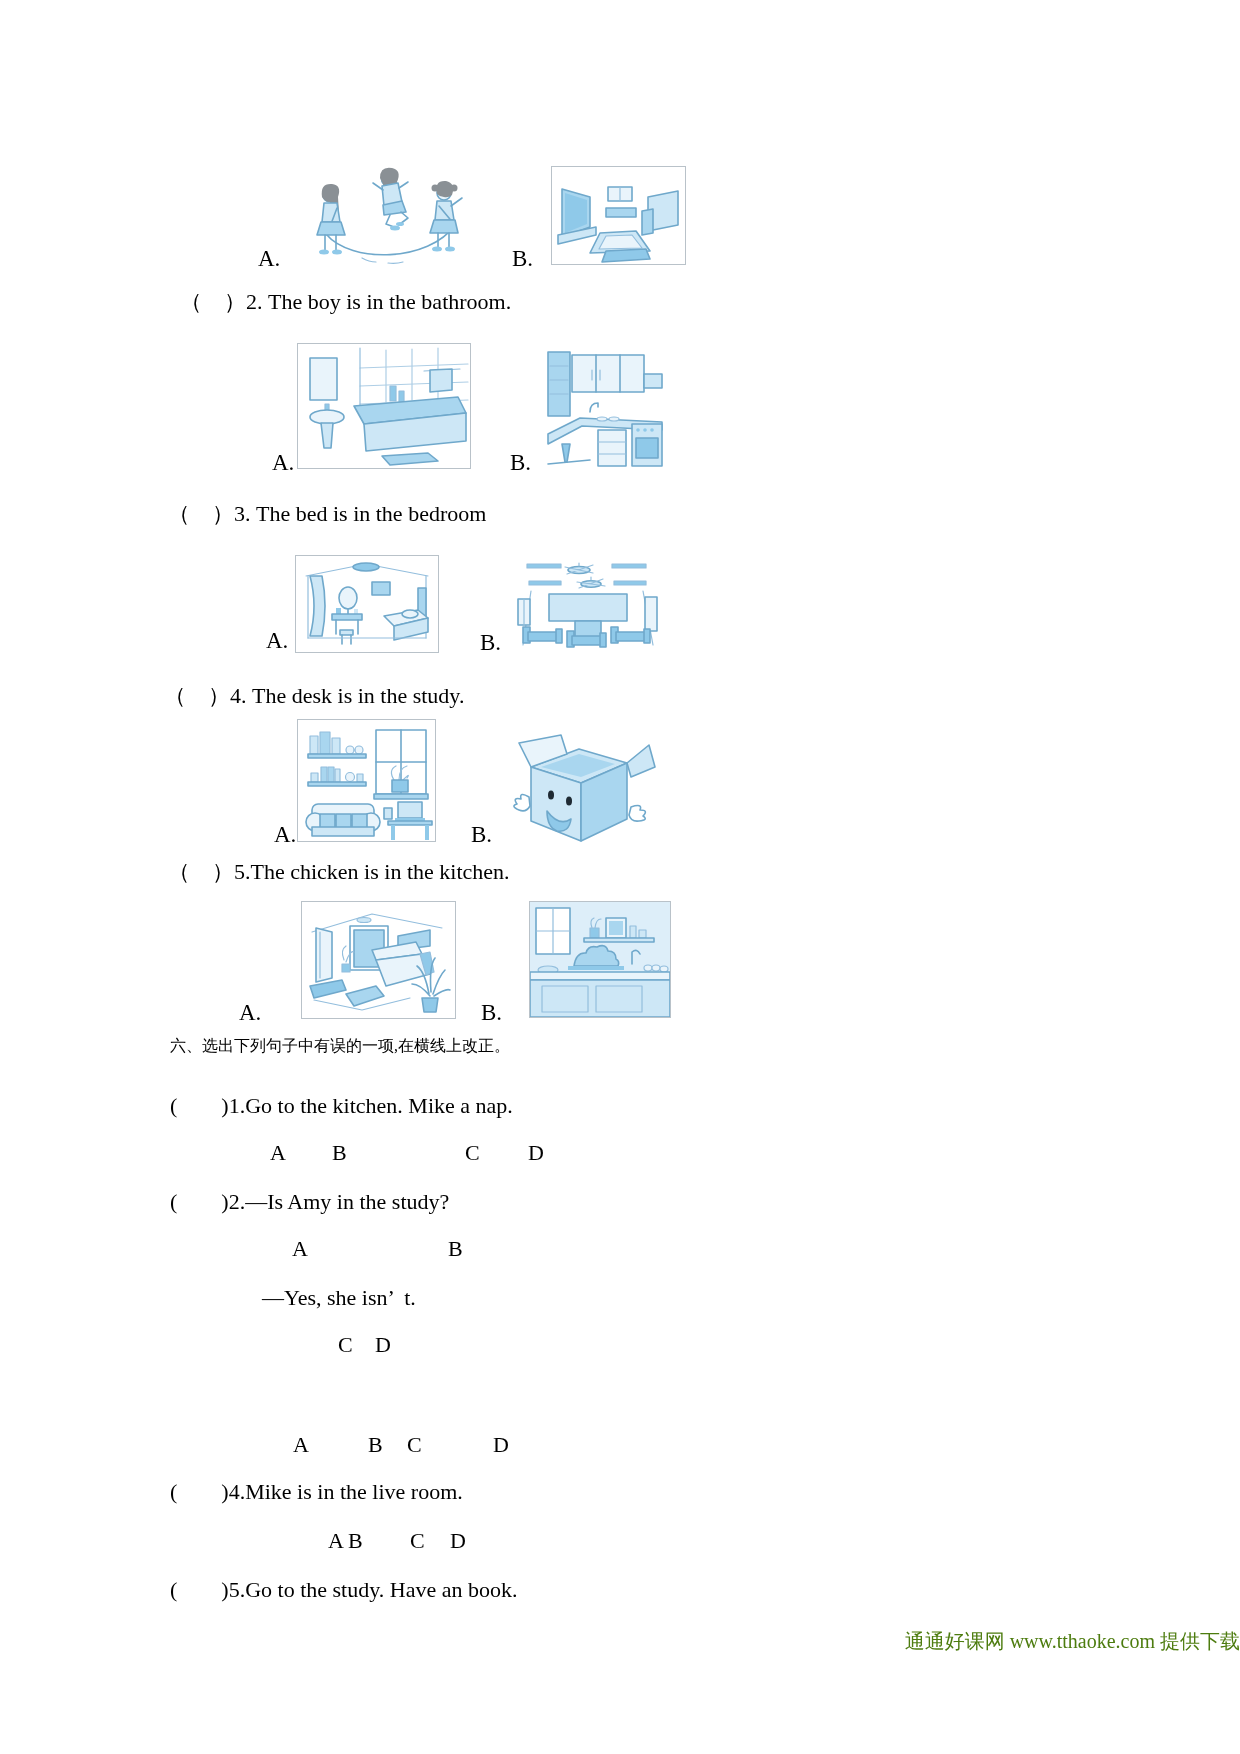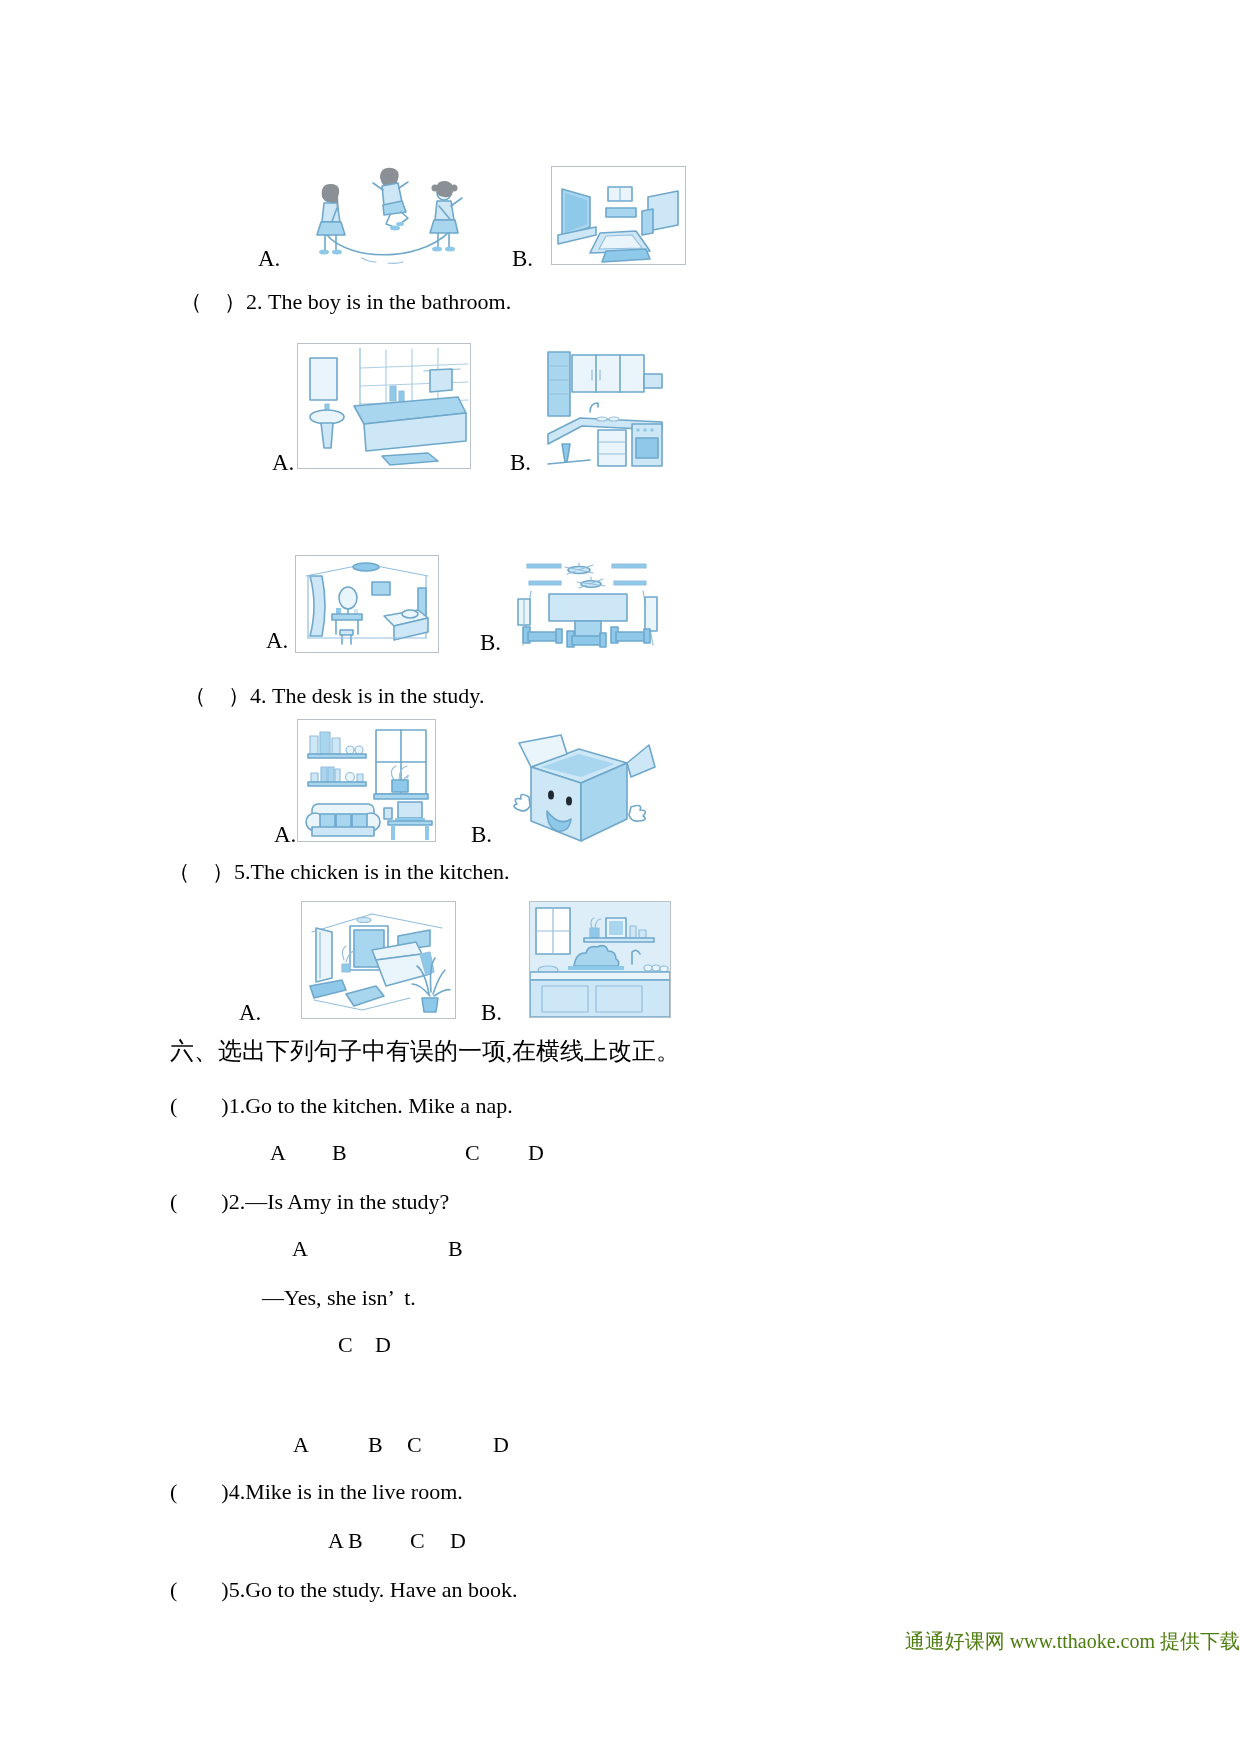--- a/index.html
+++ b/index.html
@@ -2,21 +2,21 @@
 <html><head>
 <meta charset="utf-8">
 <style>
   html,body{margin:0;padding:0;background:#ffffff;}
   .page{
     position:relative;width:1240px;height:1754px;background:#ffffff;
     font-family:"Liberation Serif","DejaVu Serif",serif;color:#000;overflow:hidden;
     margin:0 auto;
   }
   .txt{position:absolute;white-space:pre;font-size:22px;line-height:1.25;}
-  .cnline{font-size:24px;}
+  .cnline{font-size:16px;}
   .u{text-decoration-thickness:1.6px;text-underline-offset:4px;}
   .optlabel{position:absolute;font-size:23px;}
   .letter{position:absolute;font-size:22px;}
   .img{position:absolute;}
   .img svg{display:block;width:100%;height:100%;}
   .framed{outline:1px solid #b9c2c9;}
   .footer{position:absolute;left:0;width:100%;text-align:right;font-size:20px;color:#4d7c0f;}
   
   .s{stroke:#6fa8cb;stroke-width:1.6;fill:none;stroke-linejoin:round;stroke-linecap:round;}
   .s2{stroke:#93bedd;stroke-width:1.2;fill:none;stroke-linejoin:round;stroke-linecap:round;}
@@ -141,20 +141,21 @@
         <circle class="ns f4" cx="99" cy="80" r="1.8"></circle>
         <circle class="ns f4" cx="106" cy="80" r="1.8"></circle>
       <rect class="s f1" x="52" y="80" width="28" height="36"></rect>
       <line class="s2" x1="52" y1="92" x2="80" y2="92"></line>
         <line class="s2" x1="52" y1="104" x2="80" y2="104"></line>
       <path class="s f4" d="M16,94 L24,94 L21,112 L19,112 Z"></path>
       <line class="s" x1="2" y1="114" x2="44" y2="110"></line>
     </svg>
   </div>
 
+  <div class="txt" style="left:168px;top:500px">（　）3. The bed is in the bedroom</div>
   <span class="optlabel" style="left:266px;top:628px">A.</span>
   <div class="img framed" style="left:296px;top:556px;width:142px;height:96px">
     <svg viewBox="0 0 142 96">
       <path class="s2" d="M10,20 L70,8 L132,20"></path>
       <ellipse class="s f4" cx="70" cy="11" rx="13" ry="4"></ellipse>
       <line class="s2" x1="12" y1="20" x2="12" y2="82"></line>
       <line class="s2" x1="130" y1="20" x2="130" y2="82"></line>
       <path class="s f2" d="M14,20 Q22,50 14,80 L26,80 Q32,50 26,20 Z"></path>
       <rect class="s f3" x="76" y="26" width="18" height="13"></rect>
       <ellipse class="s f1" cx="52" cy="42" rx="9" ry="11"></ellipse>
@@ -208,21 +209,21 @@
           <rect class="s f4" x="85" y="76" width="6" height="14"></rect>
       </g>
       <g>
         <rect class="s f4" x="96" y="70" width="7" height="16"></rect>
           <rect class="s f4" x="101" y="75" width="30" height="9"></rect>
           <rect class="s f4" x="129" y="72" width="6" height="14"></rect>
       </g>
     </svg>
   </div>
 
-  <div class="txt" style="left:184px;top:682px">（　）4. The desk is in the study.</div>
+  <div class="txt" style="left:164px;top:682px">（　）4. The desk is in the study.</div>
   <span class="optlabel" style="left:274px;top:822px">A.</span>
   <div class="img framed" style="left:298px;top:720px;width:137px;height:121px">
     <svg viewBox="0 0 137 121">
       <rect class="s2 f2" x="12" y="16" width="8" height="18"></rect>
       <rect class="s2 f3" x="22" y="12" width="10" height="22"></rect>
       <rect class="s2 f2" x="34" y="18" width="8" height="16"></rect>
       <circle class="s2 f1" cx="52" cy="30" r="4"></circle>
         <circle class="s2 f1" cx="61" cy="30" r="4"></circle>
         <path class="s2" d="M56,30 L57,30"></path>
       <rect class="s f3" x="10" y="34" width="58" height="4"></rect>

